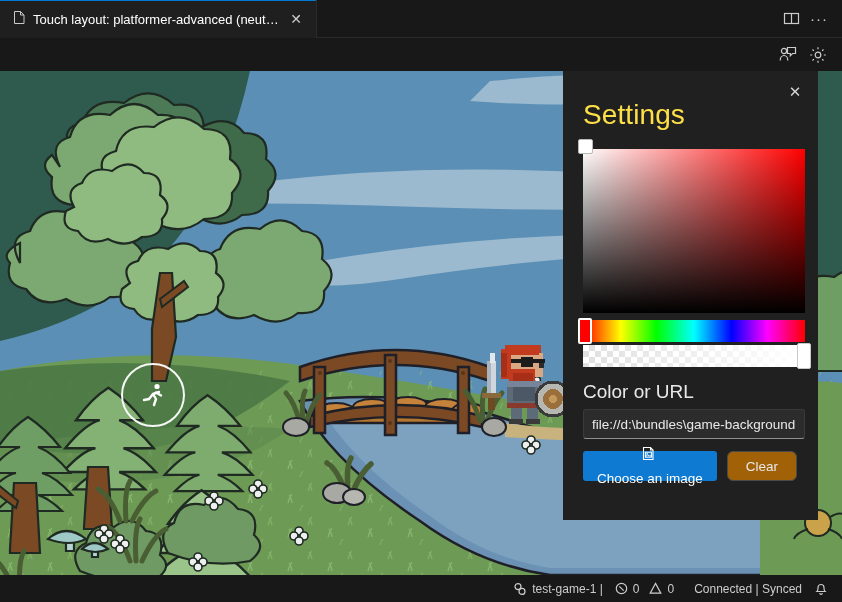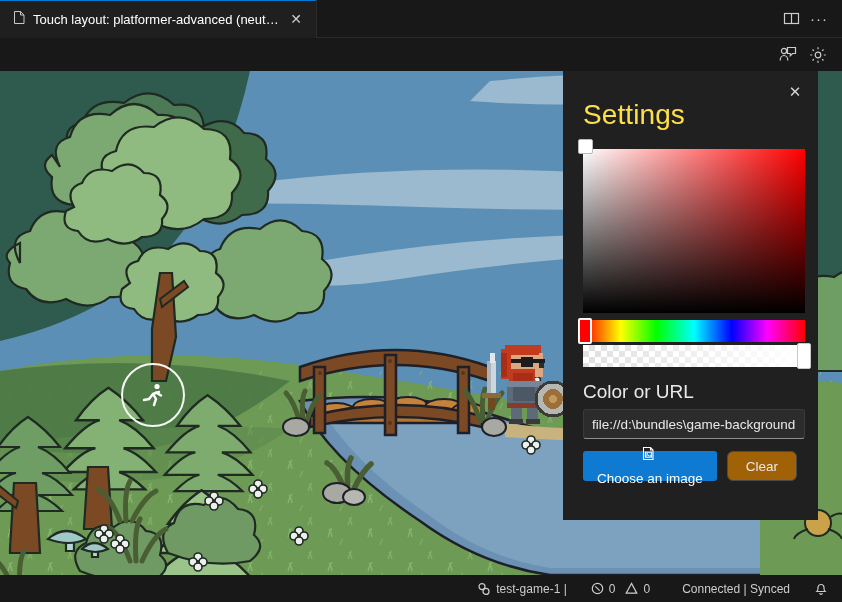--- a/index.html
+++ b/index.html
@@ -149,21 +149,21 @@
   .btn-secondary {
     height: 30px; padding: 0 18px; background: #a16207;
     color: #e8e8e8; font-size: 13.5px; border: 1px solid #4a4a4a;
     border-radius: 6px; font-family: "Liberation Sans", sans-serif;
   }
 
   
   .statusbar {
     position: absolute; left: 0; bottom: 0; width: 842px; height: 27px;
     background: #181818; display: flex; align-items: center;
-    justify-content: flex-end; gap: 12px; padding-right: 8px;
+    justify-content: flex-end; gap: 0px; padding-right: 8px;
     color: #cccccc; font-size: 12px;
   }
   .sb-item {
     display: flex; align-items: center; gap: 5px;
     height: 27px; padding: 0 6px; white-space: nowrap;
   }
   .sb-icon { display: flex; align-items: center; }
 </style>
 </head>
 <body>

